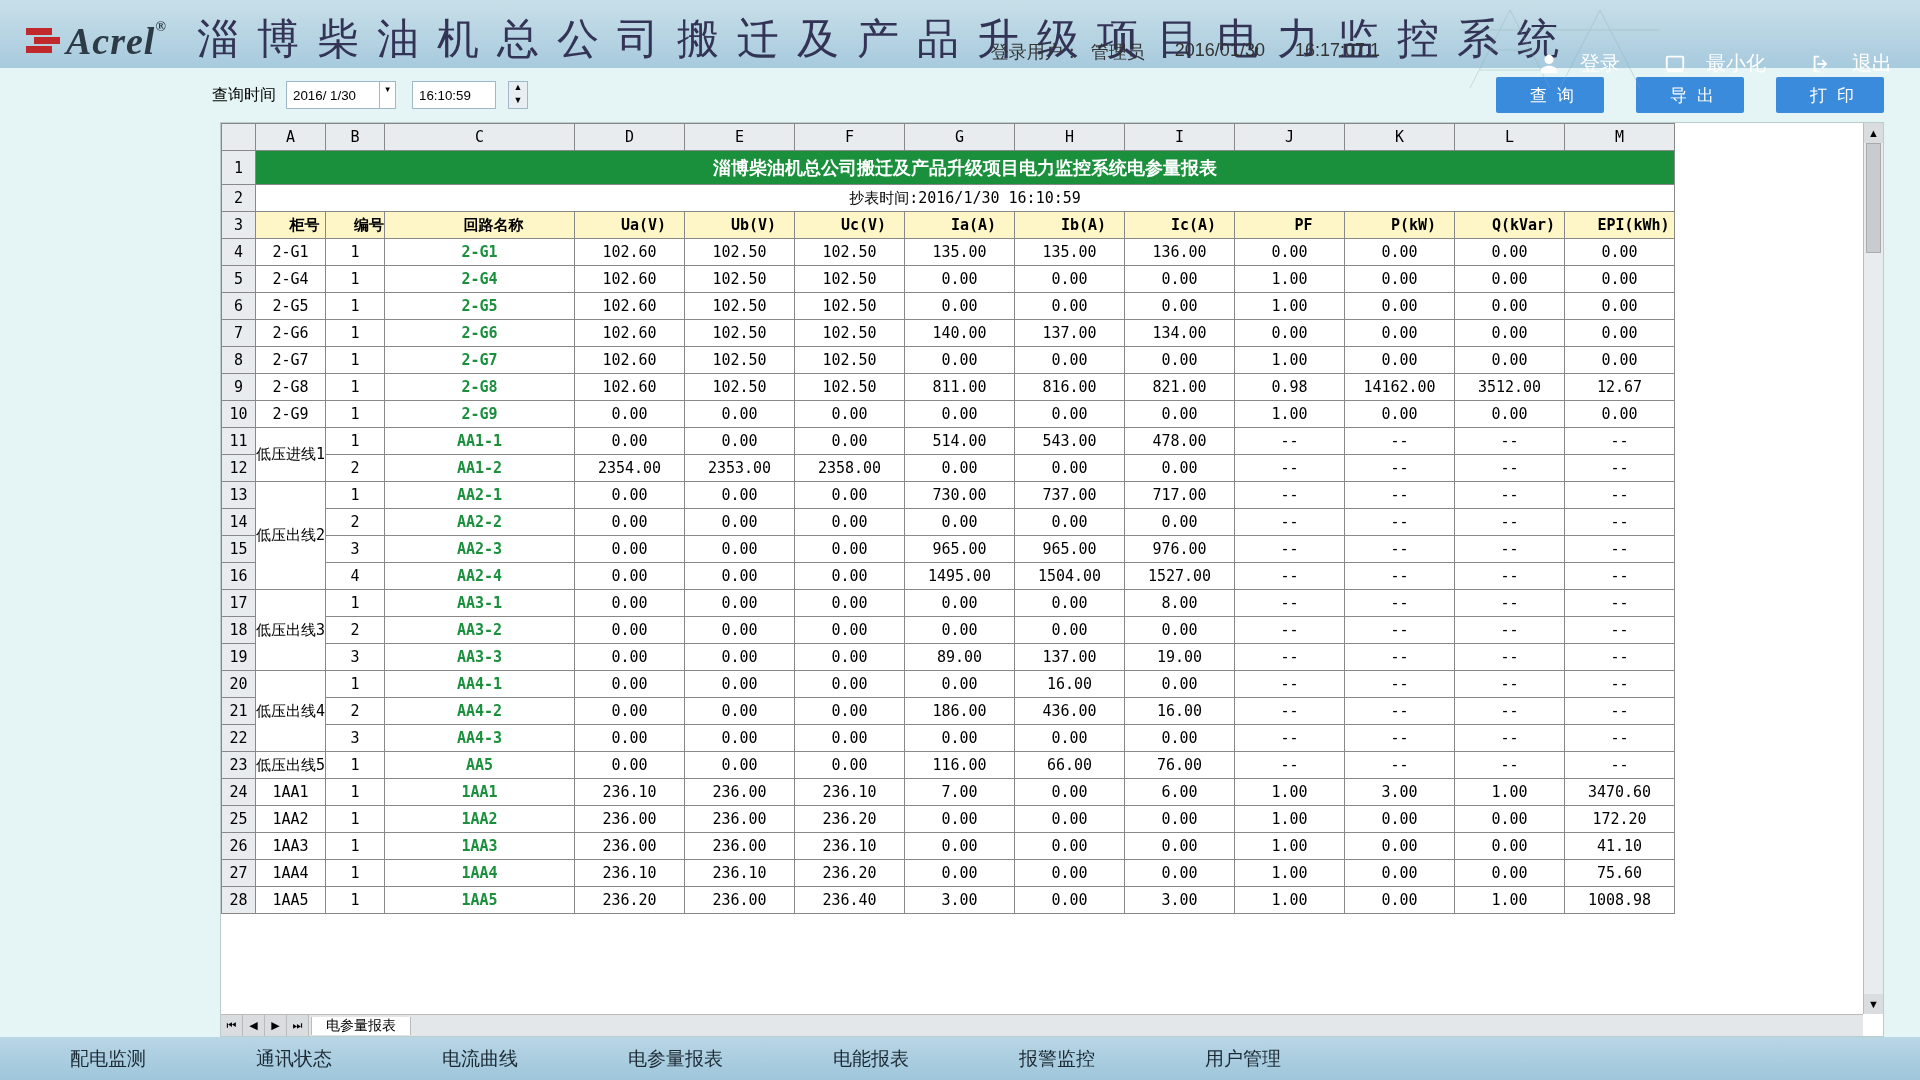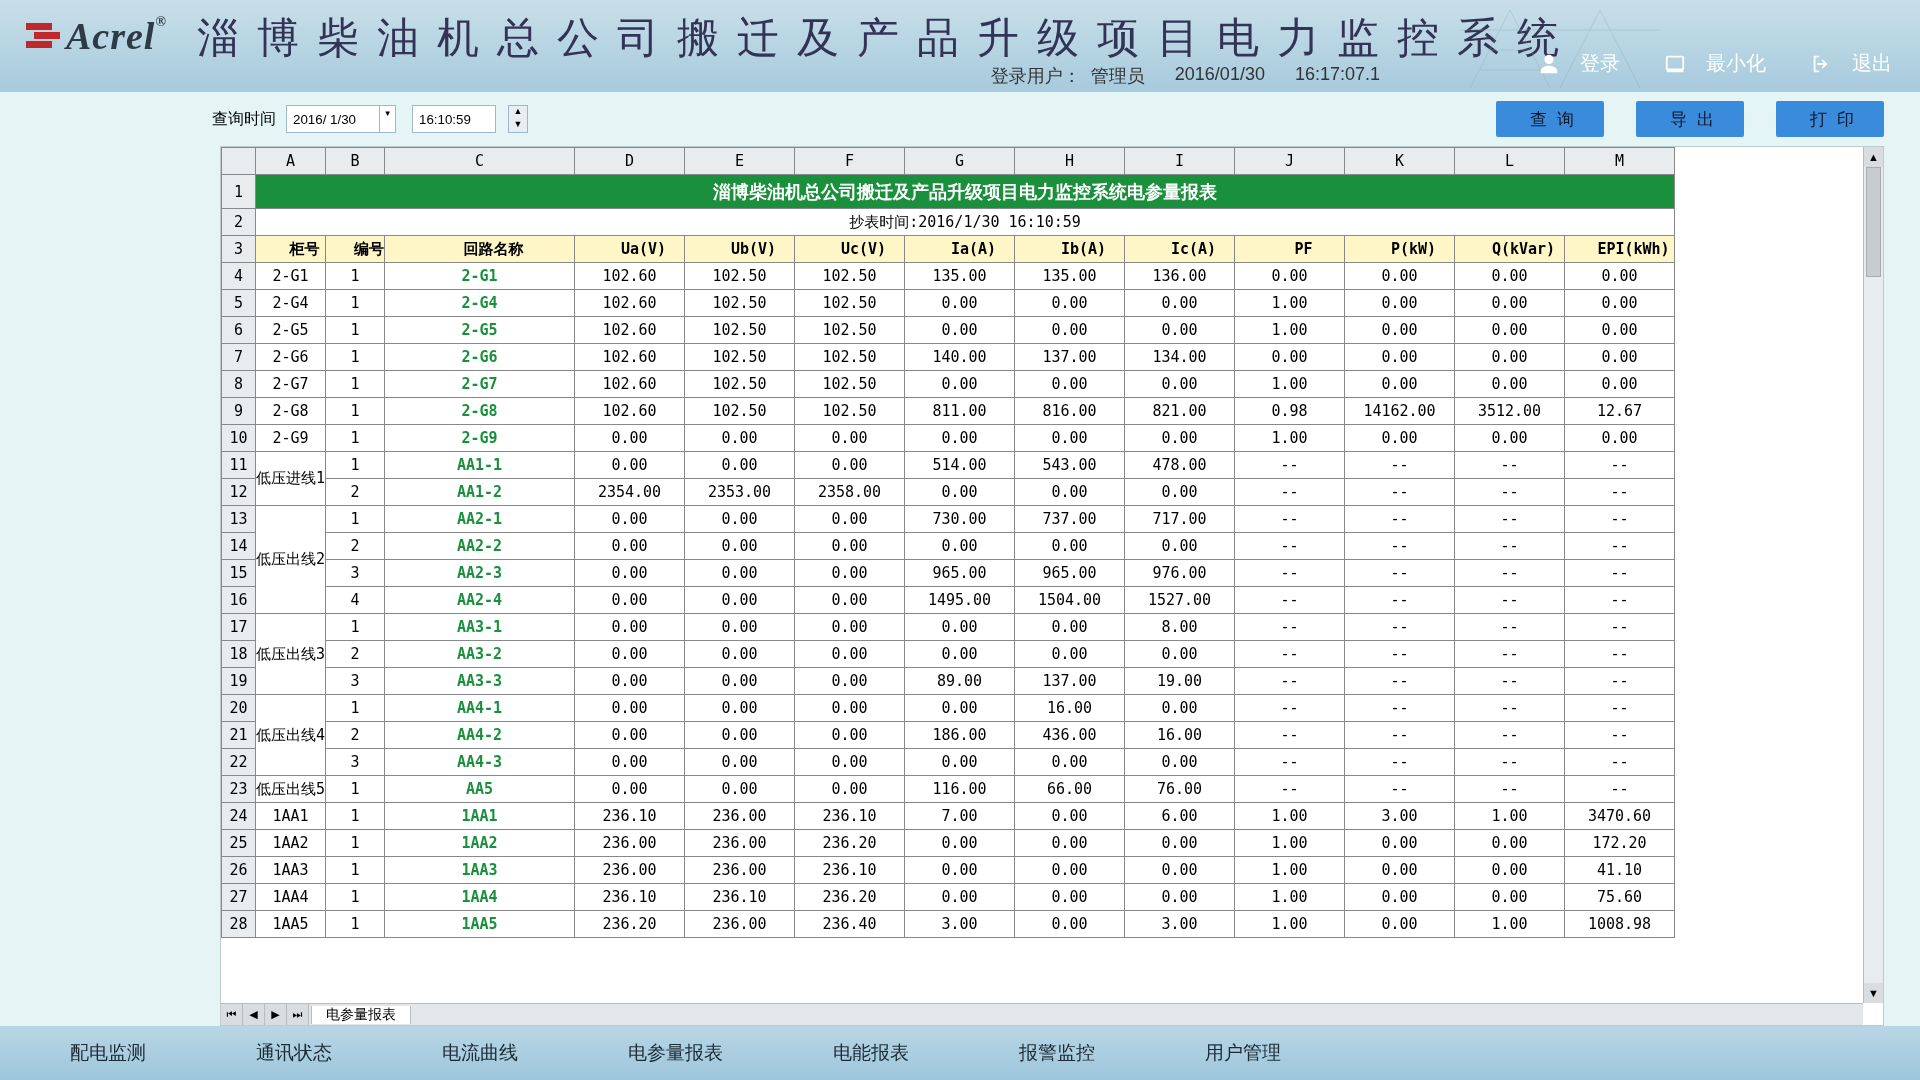--- a/index.html
+++ b/index.html
@@ -1,20 +1,20 @@
 <!DOCTYPE html>
 <html><head>
 <meta charset="utf-8">
 <style>
 * { box-sizing: border-box; margin: 0; padding: 0; }
 html, body { width: 1920px; height: 1080px; font-family: "Microsoft YaHei", SimSun, sans-serif; font-size: 15px; overflow: hidden; }
 body { background: #e5f5f5; display: flex; flex-direction: column; }
 
 
-.banner { height: 92px; background: linear-gradient(#c8dfe9, #a7cadd); position: relative; display: flex; align-items: flex-start; }
+.banner { height: 68px; background: linear-gradient(#c8dfe9, #a7cadd); position: relative; display: flex; align-items: center; }
 .logo { display: flex; align-items: center; margin-left: 26px; margin-top: 14px; }
 .logo-mark { width: 34px; height: 26px; position: relative; margin-right: 6px; }
 .logo-mark span { position: absolute; background: #c1282c; }
 .logo-mark .a { width: 26px; height: 7px; top: 0; left: 0; }
 .logo-mark .b { width: 26px; height: 7px; top: 9px; left: 8px; }
 .logo-mark .c { width: 26px; height: 7px; top: 18px; left: 0; }
 .logo-text { font-size: 38px; font-weight: 700; font-style: italic; color: #2d3b47; letter-spacing: 1px; font-family: Georgia, serif; }
 .logo-text sup { font-size: 14px; vertical-align: top; }
 .banner-title { font-size: 42px; color: #335; letter-spacing: 18px; margin-left: 30px; margin-top: 10px; font-family: SimSun, serif; }
 .banner-status { position: absolute; right: 540px; bottom: 4px; color: #333; font-size: 18px; display: flex; gap: 30px; }
@@ -28,21 +28,21 @@
 
 .toolbar { height: 54px; padding: 0 36px 0 212px; display: flex; align-items: center; gap: 10px; }
 .toolbar .lbl { font-size: 16px; }
 .date-combo { display: inline-flex; border: 1px solid #9fb8c7; background: #fff; height: 28px; font-family: Consolas, monospace; font-size: 15px; }
 .date-combo input { border: none; height: 100%; padding: 0 6px; background: transparent; }
 .date-combo .dd { width: 16px; text-align: center; border-left: 1px solid #9fb8c7; cursor: pointer; font-size: 12px; }
 .date-combo.time { margin-left: 6px; }
 .spinner { width: 20px; height: 28px; border: 1px solid #9fb8c7; display: flex; flex-direction: column; margin-left: 2px; }
 .spinner div { flex: 1; font-size: 9px; text-align: center; cursor: pointer; background: #e9eef2; }
 .toolbar .spacer { flex: 1; }
-.btn { height: 36px; min-width: 108px; background: #3b8bdc; color: #0f172a; border: none; font-size: 17px; letter-spacing: 10px; padding-left: 14px; cursor: pointer; margin-left: 22px; border-radius: 2px; }
+.btn { height: 36px; min-width: 108px; background: #3b8bdc; color: #ffffff; border: none; font-size: 17px; letter-spacing: 10px; padding-left: 14px; cursor: pointer; margin-left: 22px; border-radius: 2px; }
 
 
 .sheet-wrap { flex: 1; margin: 0 36px 0 220px; background: #fff; border: 1px solid #bcc; position: relative; overflow: hidden; }
 .sheet-scroll { position: absolute; inset: 0 20px 22px 0; overflow: hidden; }
 table.sheet { border-collapse: collapse; table-layout: fixed; font-family: SimSun, Consolas, monospace; font-size: 15px; }
 table.sheet th, table.sheet td { border: 1px solid #888; height: 27px; text-align: center; vertical-align: middle; white-space: nowrap; overflow: hidden; }
 table.sheet th { background: #e9ecef; font-weight: 400; }
 table.sheet th.corner { background: #e9ecef; }
 table.sheet td.rowhdr { background: #e9ecef; width: 34px; }
 .hdr-green { background: #1a8f3c !important; color: #fff; font-weight: 700; font-size: 18px; height: 34px !important; }
@@ -57,21 +57,21 @@
 .sheet-tabs .nav div { width: 22px; text-align: center; border-right: 1px solid #bbb; cursor: pointer; background: #d9dde0; line-height: 21px; font-size: 11px; }
 .sheet-tabs .tab { padding: 0 14px; background: #fff; border: 1px solid #bbb; border-top: none; border-bottom: none; margin-left: 2px; font-family: SimSun; }
 .sheet-tabs .tab:after { content: ""; }
 .vscroll { position: absolute; right: 0; top: 0; bottom: 22px; width: 20px; background: #e9ecef; border-left: 1px solid #bbb; }
 .vscroll .arrow { height: 20px; text-align: center; font-size: 11px; line-height: 20px; background: #d9dde0; cursor: pointer; }
 .vscroll .track { position: absolute; top: 20px; bottom: 20px; left: 0; right: 0; }
 .vscroll .thumb { position: absolute; left: 2px; right: 2px; top: 0; height: 110px; background: #c8ccd0; border: 1px solid #aaa; cursor: pointer; }
 .vscroll .arrow.bot { position: absolute; bottom: 0; width: 100%; }
 
 
-.bottom { height: 54px; background: linear-gradient(#b9d6e5, #9ec6db); display: flex; align-items: center; gap: 110px; padding-left: 70px; font-size: 19px; font-family: SimSun; }
+.bottom { height: 43px; background: linear-gradient(#b9d6e5, #9ec6db); display: flex; align-items: center; gap: 110px; padding-left: 70px; font-size: 19px; font-family: SimSun; }
 .bottom .item { cursor: pointer; color: #1b2a35; }
 </style>
 </head>
 <body>
 
 <div class="banner">
   <div class="logo">
     <div class="logo-mark">
         <span class="a"></span>
         <span class="b"></span>

